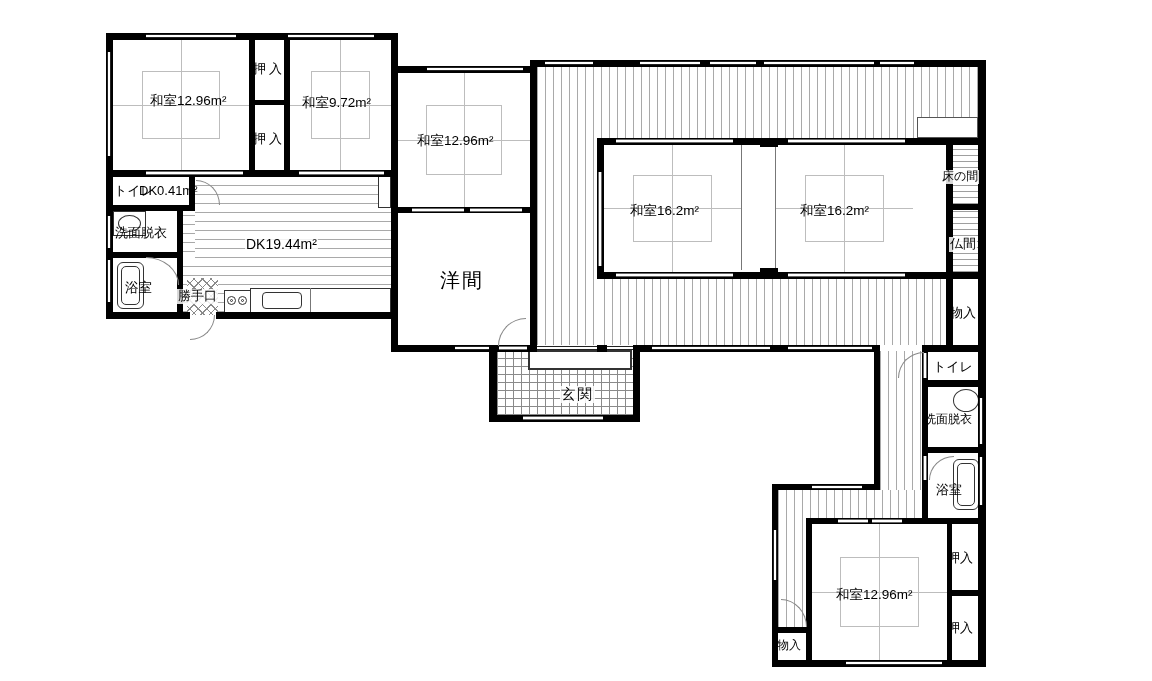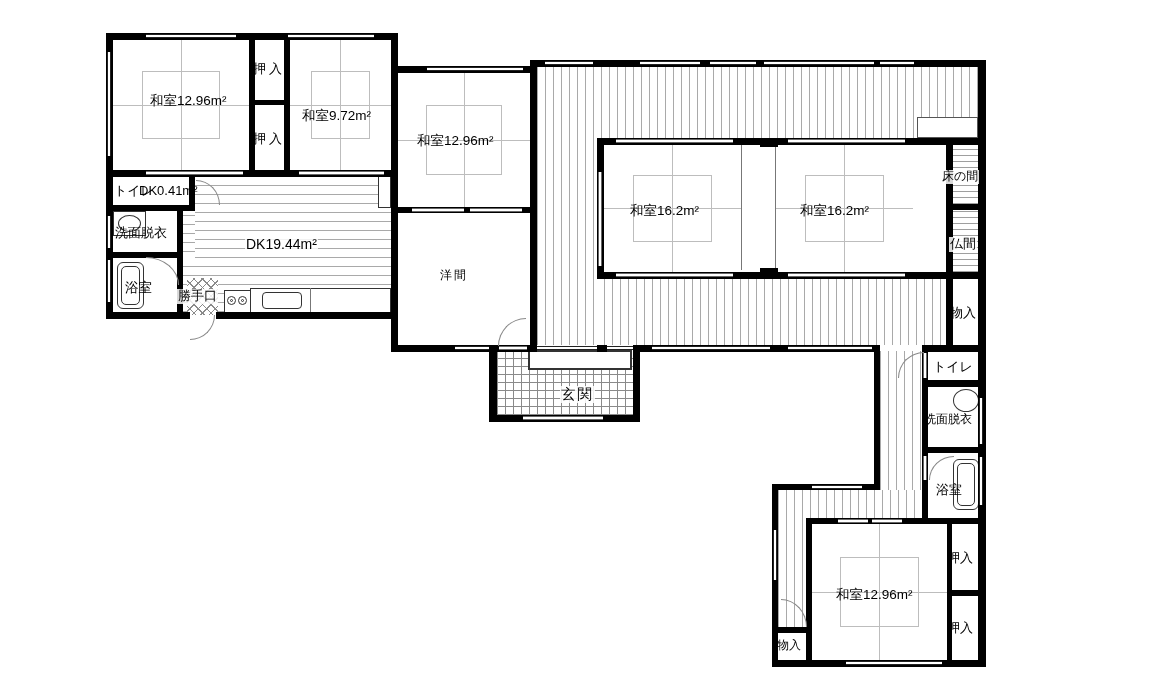--- a/index.html
+++ b/index.html
@@ -40,29 +40,29 @@
   .halo{background:rgba(255,255,255,.85);padding:0 1px;}
 </style>
 </head>
 <body>
 
 <div id="plan">
 
   <div class="lbl" style="left:150px;top:93px;">和室12.96m²</div>
   <div class="lbl sm" style="left:253px;top:62px;letter-spacing:3px;">押入</div>
   <div class="lbl sm" style="left:253px;top:132px;letter-spacing:3px;">押入</div>
-  <div class="lbl" style="left:302px;top:108px;">和室9.72m²</div>
+  <div class="lbl" style="left:302px;top:95px;">和室9.72m²</div>
   <div class="lbl sm" style="left:114px;top:184px;">トイレ</div>
   <div class="lbl sm" style="left:139px;top:184px;">DK0.41m²</div>
   <div class="lbl sm" style="left:115px;top:226px;">洗面脱衣</div>
   <div class="lbl" style="left:125px;top:280px;">浴室</div>
   <div class="lbl halo" style="left:245px;top:236px;font-size:14px;">DK19.44m²</div>
   <div class="lbl sm halo" style="left:177px;top:289px;">勝手口</div>
   <div class="lbl" style="left:417px;top:133px;">和室12.96m²</div>
-  <div class="lbl" style="left:440px;top:269px;font-size:12px;letter-spacing:2px;">洋間</div>
+  <div class="lbl" style="left:440px;top:269px;font-size:20px;letter-spacing:2px;">洋間</div>
   <div class="lbl halo" style="left:560px;top:386px;font-size:14.5px;letter-spacing:2px;">玄関</div>
   <div class="lbl" style="left:630px;top:203px;">和室16.2m²</div>
   <div class="lbl" style="left:800px;top:203px;">和室16.2m²</div>
   <div class="lbl xs halo" style="left:941px;top:170px;">床の間</div>
   <div class="lbl sm halo" style="left:949px;top:237px;">仏間</div>
   <div class="lbl sm" style="left:950px;top:306px;">物入</div>
   <div class="lbl sm" style="left:933px;top:360px;">トイレ</div>
   <div class="lbl xs" style="left:924px;top:413px;">洗面脱衣</div>
   <div class="lbl sm" style="left:936px;top:483px;">浴室</div>
   <div class="lbl sm" style="left:947px;top:551px;">押入</div>

